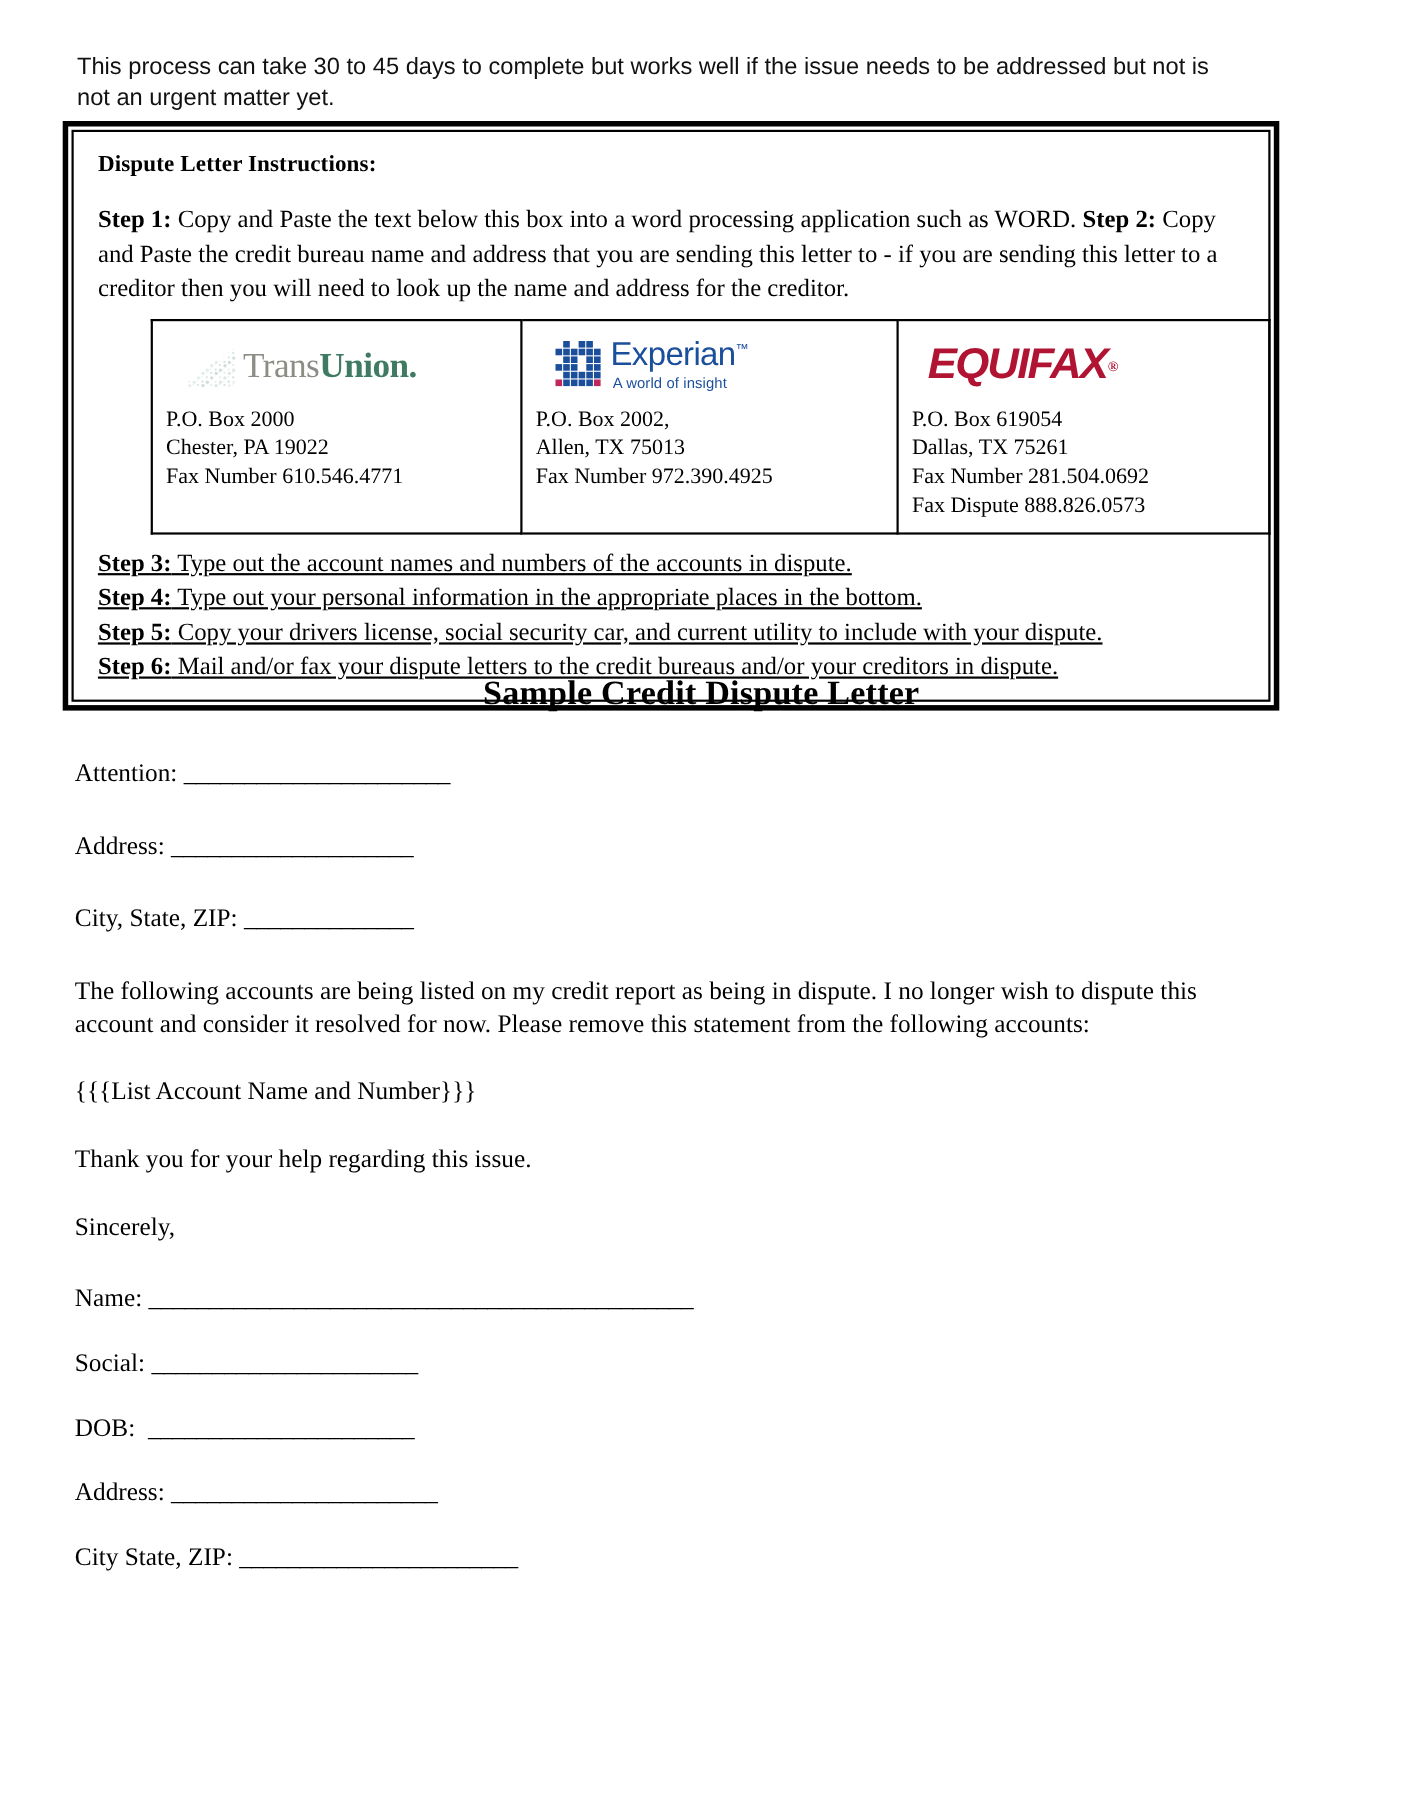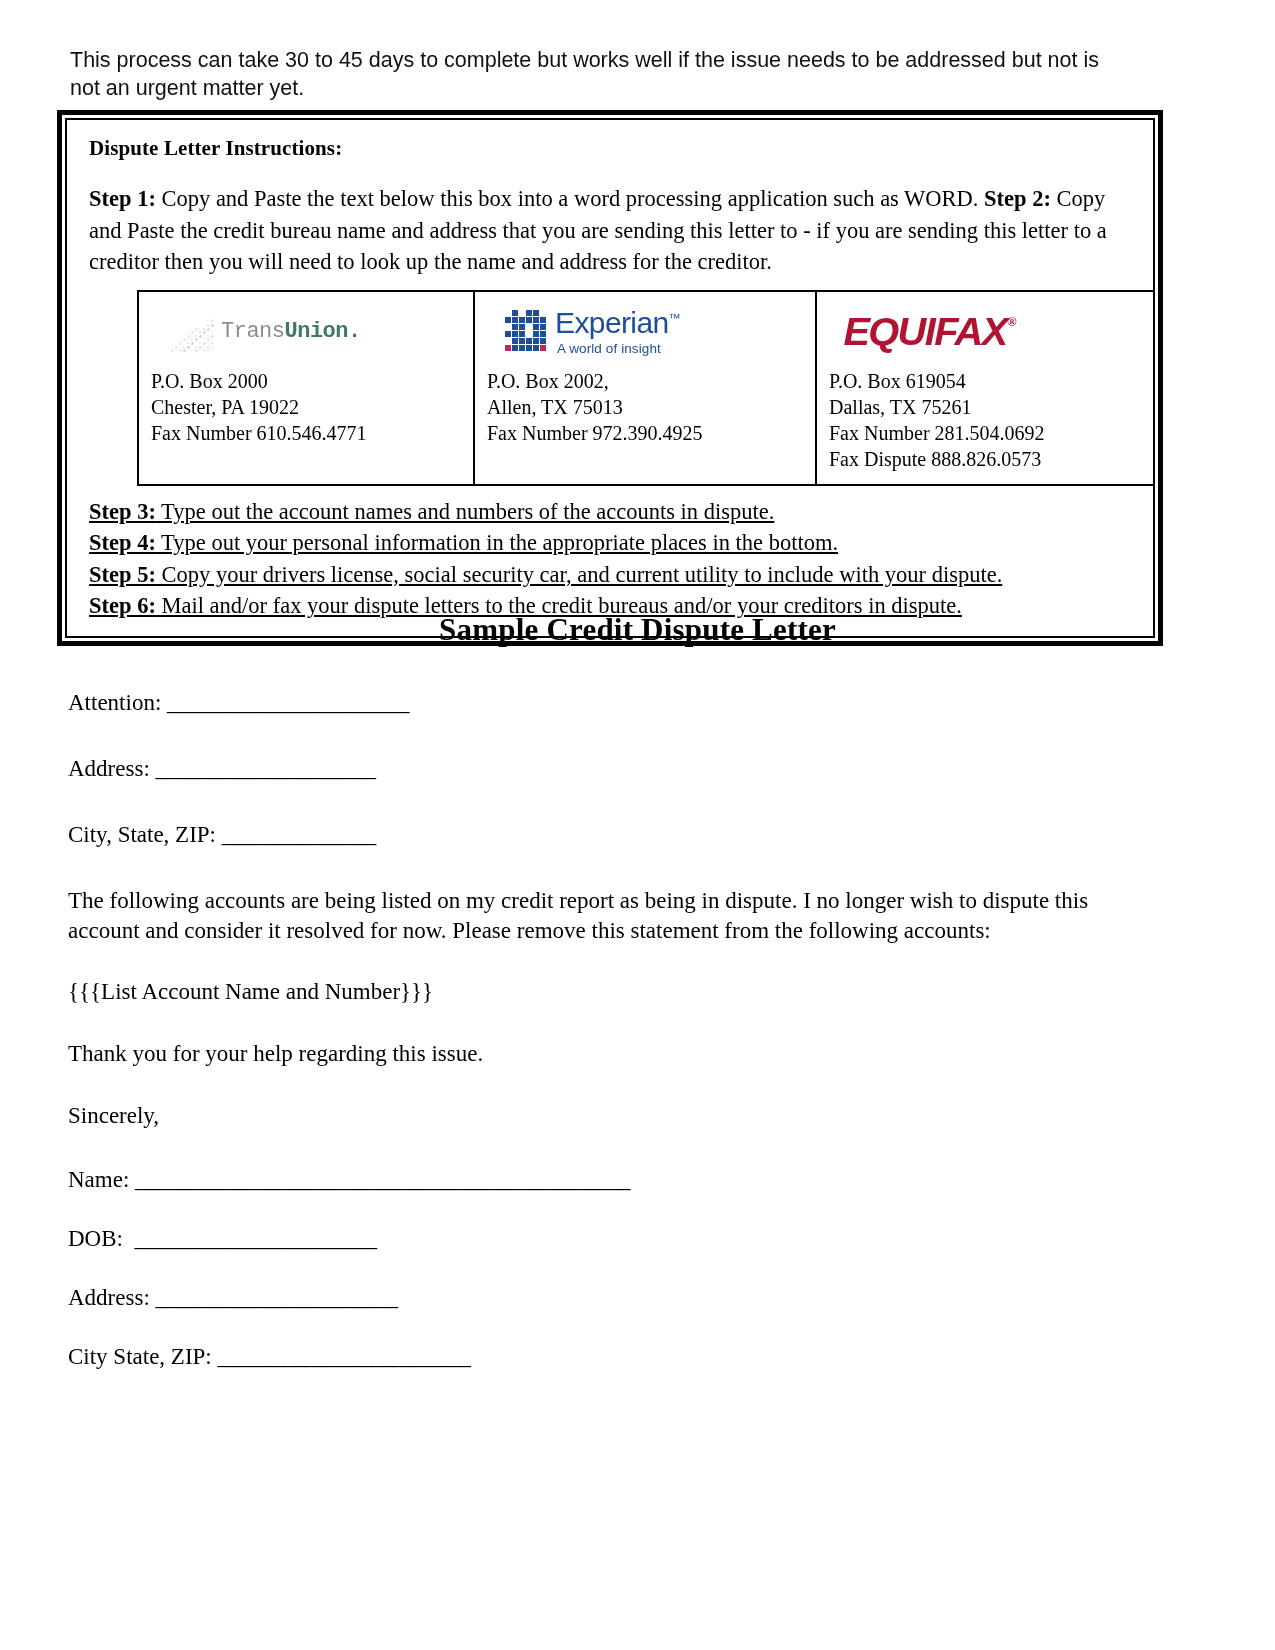--- a/index.html
+++ b/index.html
@@ -115,22 +115,22 @@
   }
   .tu-mark i {
     position: absolute;
     display: block;
     width: 3px;
     height: 3px;
     background: #5a8f7b;
     border-radius: 50%;
   }
   .tu-word {
-    font-family: Liberation Mono, monospace;
-    font-size: 22px;
+    font-family: Liberation Serif, serif;
+    font-size: 32px;
     letter-spacing: -0.5px;
     line-height: 1;
   }
   .tu-trans { color: #8d8d86; font-weight: 400; }
   .tu-union { color: #3f7a63; font-weight: 700; }
   .tu-dot { color: #3f7a63; font-weight: 700; }
 
   
   .ex-logo {
     display: flex;
@@ -172,21 +172,21 @@
     color: #1b4f9c;
     margin-top: 3px;
     margin-left: 2px;
     letter-spacing: 0.1px;
   }
 
   
   .eq-logo {
     margin-left: 14px;
     display: flex;
-    align-items: flex-start;
+    align-items: center;
   }
   .eq-word {
     font-family: "Liberation Sans", "DejaVu Sans", sans-serif;
     font-style: italic;
     font-weight: bold;
     font-size: 39px;
     color: #b01432;
     letter-spacing: -1.6px;
     line-height: 1;
     transform: scaleX(1.02);
@@ -421,20 +421,21 @@
 
     <div class="para">{{{List Account Name and Number}}}</div>
 
     <div class="para">Thank you for your help regarding this issue.</div>
 
     <div class="para tight">Sincerely,</div>
 
     <div class="sig-fields">
       <div class="fld"><span>Name:</span> <span class="rule">_____________________________________________</span></div>
 
+      <div class="fld"><span>Social:</span> <span class="rule">______________________</span></div>
 
       <div class="fld"><span>DOB:</span> &nbsp;<span class="rule">______________________</span></div>
 
       <div class="fld"><span>Address:</span> <span class="rule">______________________</span></div>
 
       <div class="fld"><span>City State, ZIP:</span> <span class="rule">_______________________</span></div>
     </div>
 
   </div>
 

